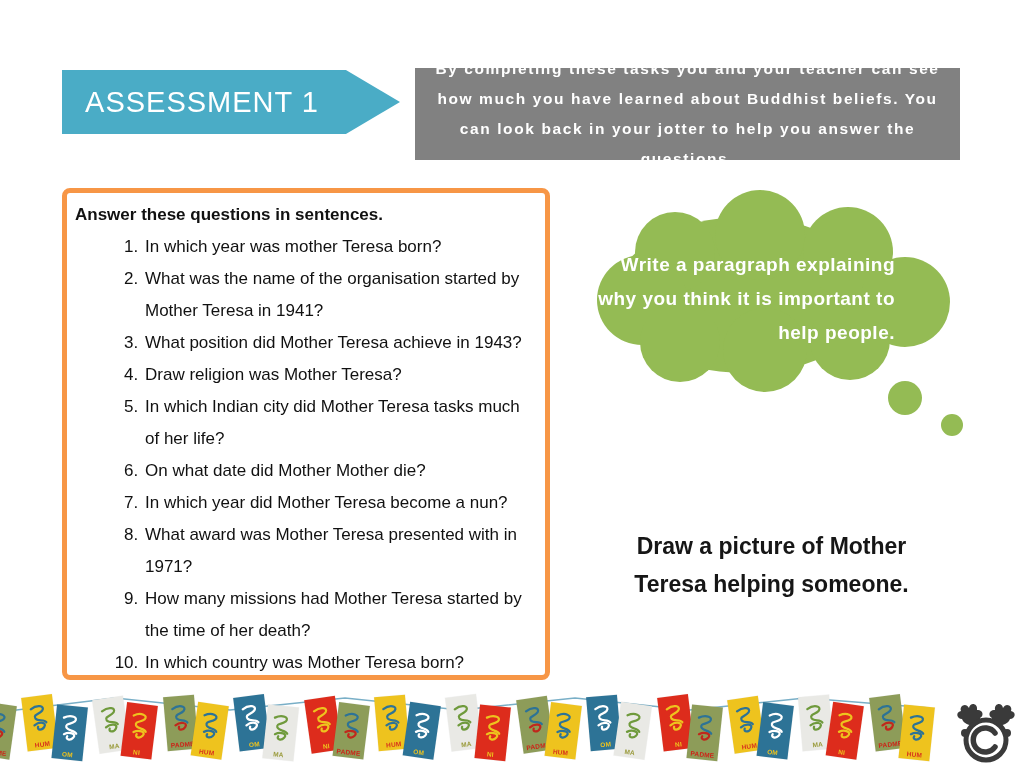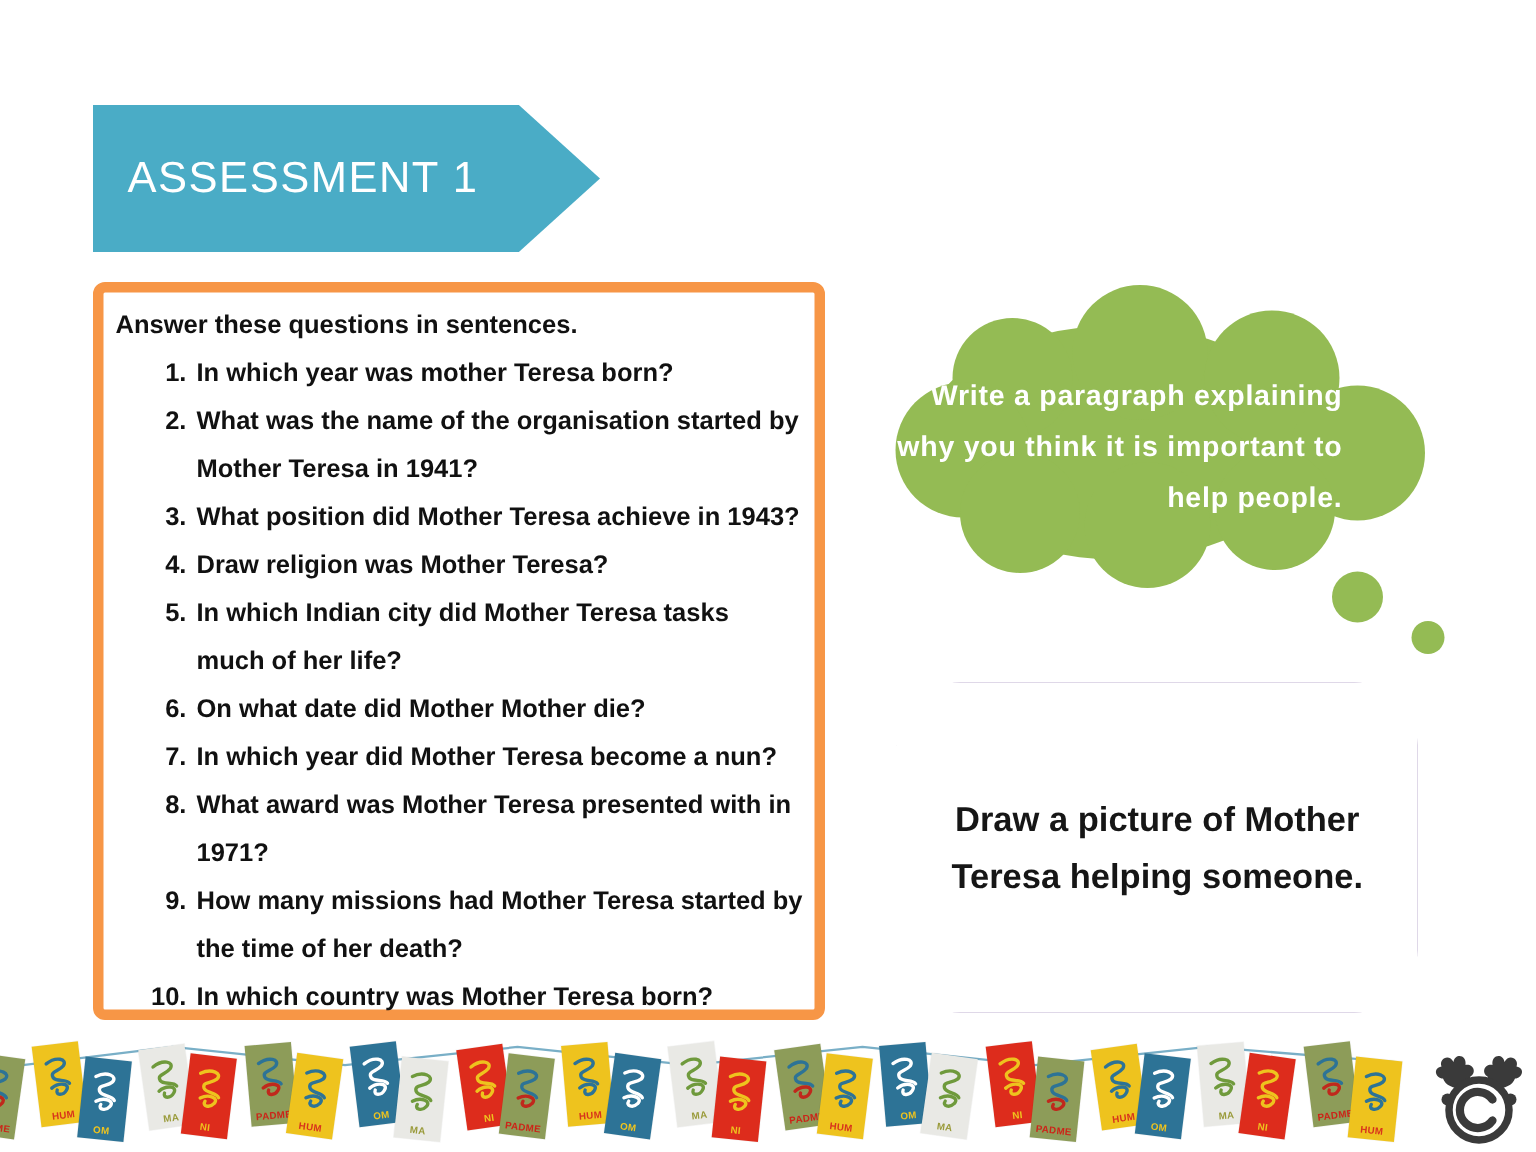--- a/index.html
+++ b/index.html
@@ -1,39 +1,39 @@
 <!DOCTYPE html>
 <html><head>
 <meta charset="utf-8">
 <style>
   html,body{margin:0;padding:0;background:#fff;}
   #canvas{position:relative;width:1024px;height:768px;background:#fff;overflow:hidden;
           font-family:"Liberation Sans","DejaVu Sans",sans-serif;}
 
   
-  .arrow-banner{position:absolute;left:62px;top:70px;width:338px;height:98px;
+  .arrow-banner{position:absolute;left:62px;top:70px;width:338px;height:64px;
     background:#4aacc6;
     clip-path:polygon(0 0,84% 0,100% 50%,84% 100%,0 100%);
     display:flex;align-items:center;justify-content:center;
     box-sizing:border-box;padding-right:58px;}
   .arrow-banner .title{color:#fff;font-size:29px;letter-spacing:1px;font-weight:400;}
 
   
   .intro-box{position:absolute;left:415px;top:68px;width:545px;height:92px;
     background:#818181;color:#fff;display:flex;align-items:center;justify-content:center;
     box-sizing:border-box;padding:0 16px;text-align:center;
     font-size:15.5px;line-height:30px;letter-spacing:1.6px;font-weight:600;}
 
   
   .questions-box{position:absolute;left:62px;top:188px;width:488px;height:492px;
-    box-sizing:border-box;border:7px solid #000000;border-radius:8px;background:#fff;
+    box-sizing:border-box;border:5px solid #000000;border-radius:8px;background:#fff;
     padding:6px 8px 0 8px;font-size:17px;line-height:32px;color:#111;}
   .questions-heading{margin:0;font-weight:600;}
   .question-list{margin:0;padding:0 0 0 52px;}
-  .question-list li{padding-left:2px;font-weight:700;}
+  .question-list li{padding-left:2px;font-weight:400;margin-left:16px;}
 
   
   .thought-bubble{position:absolute;left:580px;top:190px;width:400px;height:250px;}
   .thought-bubble svg{position:absolute;left:0;top:0;}
   .bubble-text{position:absolute;left:15px;top:58px;width:300px;text-align:right;
     color:#fff;font-size:19px;line-height:34px;letter-spacing:.5px;font-weight:600;}
 
   
   .draw-box{position:absolute;left:598px;top:455px;width:347px;height:220px;
     background:#8064a2;border-radius:42px;box-sizing:border-box;}
@@ -56,20 +56,23 @@
 </style>
 </head>
 <body>
 
 <div id="canvas">
 
   <div class="arrow-banner" style="background: rgb(74, 172, 198);">
     <span class="title">ASSESSMENT 1</span>
   </div>
 
+  <div class="intro-box" style="background: rgb(129, 129, 129);">
+    <span>By completing these tasks you and your teacher can see how much you have learned about Buddhist beliefs. You can look back in your jotter to help you answer the questions.</span>
+  </div>
 
   <div class="questions-box" style="border-color: rgb(247, 150, 70);">
     <p class="questions-heading">Answer these questions in sentences.</p>
     <ol class="question-list">
         <li>In which year was mother Teresa born?</li>
         <li>What was the name of the organisation started by Mother Teresa in 1941?</li>
         <li>What position did Mother Teresa achieve in 1943?</li>
         <li>Draw religion was Mother Teresa?</li>
         <li>In which Indian city did Mother Teresa tasks much of her life?</li>
         <li>On what date did Mother Mother die?</li>

